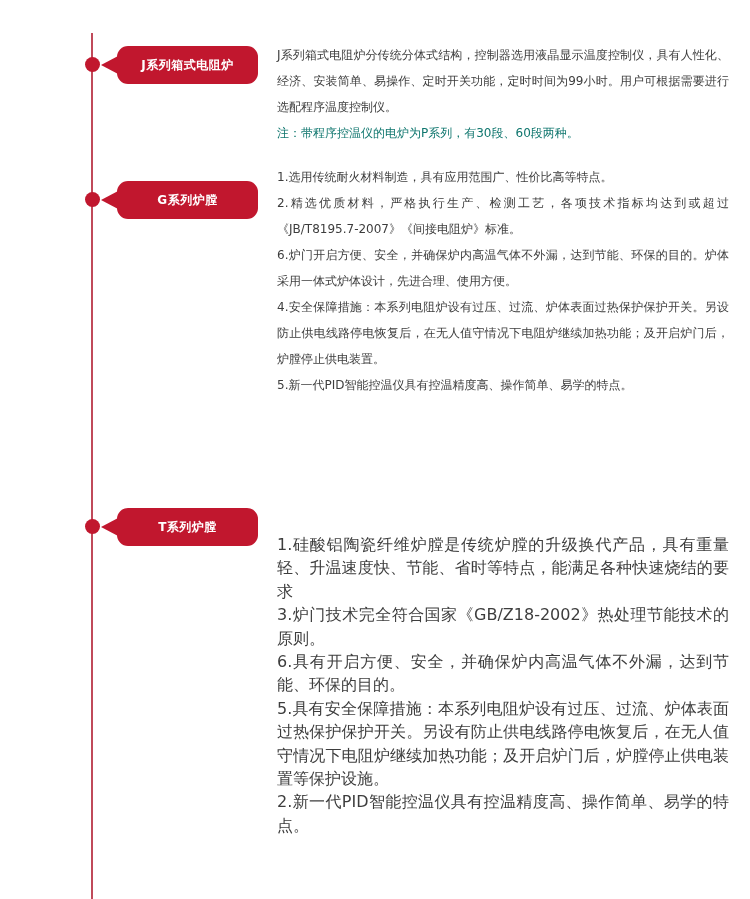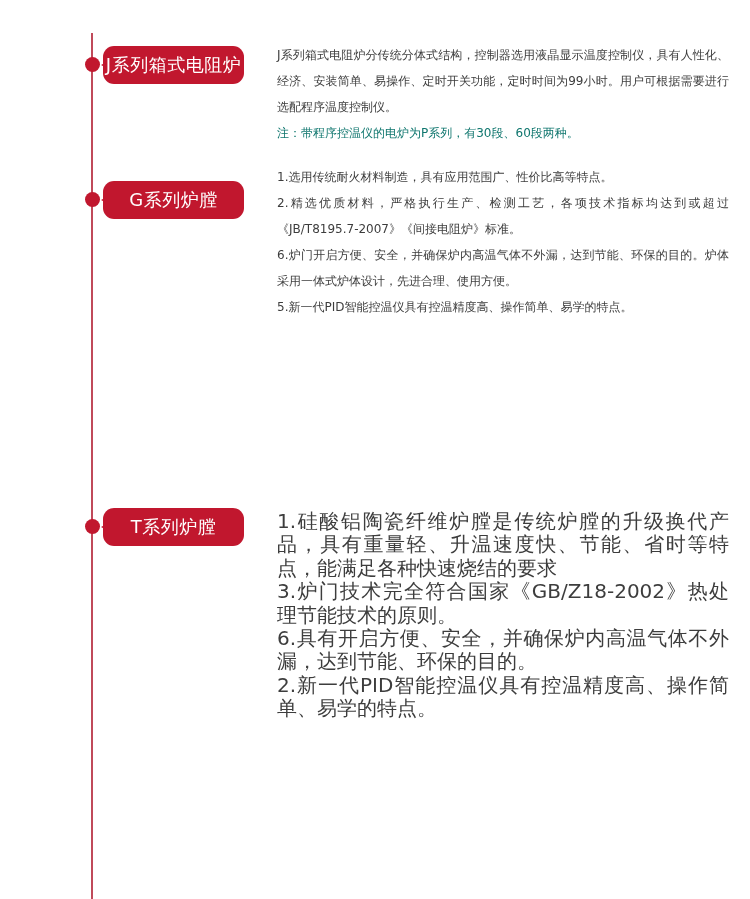--- a/index.html
+++ b/index.html
@@ -31,46 +31,46 @@
     position: absolute;
     left: 101px;
     width: 0;
     height: 0;
     border-top: 10px solid transparent;
     border-bottom: 10px solid transparent;
     border-right: 19px solid #c1172e;
   }
   .banner {
     position: absolute;
-    left: 103px;
+    left: 117px;
     width: 141px;
     height: 38px;
     background: #c1172e;
     border-radius: 11px;
     display: flex;
     align-items: center;
     justify-content: center;
     color: #ffffff;
-    font-weight: normal;
-    font-size: 18px;
+    font-weight: bold;
+    font-size: 12px;
     letter-spacing: 0.5px;
     white-space: nowrap;
   }
   .text-block {
     position: absolute;
     left: 277px;
     width: 452px;
     color: #3d3d3d;
     font-size: 12px;
     line-height: 26px;
     text-align: justify;
   }
   .text-block p { margin: 0; padding: 0; }
   .note { color: #0f766e; }
-  .block-3 { line-height: 23.4px; font-size: 20px; }
+  .block-3 { line-height: 23.4px; font-size: 16px; margin-top: 23px; }
   .logo {
     position: absolute;
     left: 572px;
     top: 853px;
     font-size: 36px;
     font-weight: bold;
     color: #e27680;
     letter-spacing: 2px;
     line-height: 1;
   }
@@ -94,29 +94,31 @@
 
   <div class="dot" style="top:192px"></div>
   <div class="arrow" style="top:190px"></div>
   <div class="banner" style="top:181px">
     <span>G系列炉膛</span>
   </div>
   <div class="text-block" style="top:164px">
     <p>1.选用传统耐火材料制造，具有应用范围广、性价比高等特点。</p>
     <p>2.精选优质材料，严格执行生产、检测工艺，各项技术指标均达到或超过《JB/T8195.7-2007》《间接电阻炉》标准。</p>
     <p>6.炉门开启方便、安全，并确保炉内高温气体不外漏，达到节能、环保的目的。炉体采用一体式炉体设计，先进合理、使用方便。</p>
+    <p>4.安全保障措施：本系列电阻炉设有过压、过流、炉体表面过热保护保护开关。另设防止供电线路停电恢复后，在无人值守情况下电阻炉继续加热功能；及开启炉门后，炉膛停止供电装置。</p>
     <p>5.新一代PID智能控温仪具有控温精度高、操作简单、易学的特点。</p>
   </div>
 
   <div class="dot" style="top:519px"></div>
   <div class="arrow" style="top:517px"></div>
   <div class="banner" style="top:508px">
     <span>T系列炉膛</span>
   </div>
   <div class="text-block block-3" style="top:510px">
     <p>1.硅酸铝陶瓷纤维炉膛是传统炉膛的升级换代产品，具有重量轻、升温速度快、节能、省时等特点，能满足各种快速烧结的要求</p>
     <p>3.炉门技术完全符合国家《GB/Z18-2002》热处理节能技术的原则。</p>
     <p>6.具有开启方便、安全，并确保炉内高温气体不外漏，达到节能、环保的目的。</p>
+    <p>5.具有安全保障措施：本系列电阻炉设有过压、过流、炉体表面过热保护保护开关。另设有防止供电线路停电恢复后，在无人值守情况下电阻炉继续加热功能；及开启炉门后，炉膛停止供电装置等保护设施。</p>
     <p>2.新一代PID智能控温仪具有控温精度高、操作简单、易学的特点。</p>
   </div>
 
 
 </div>
 
 </body></html>

